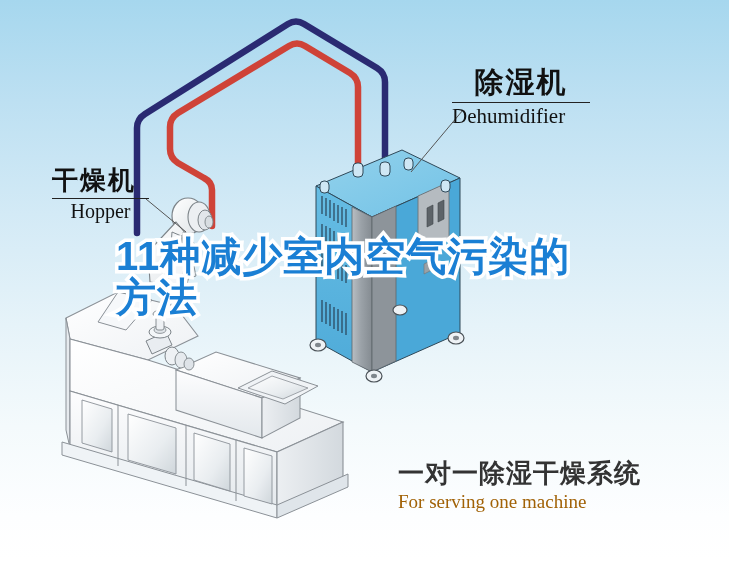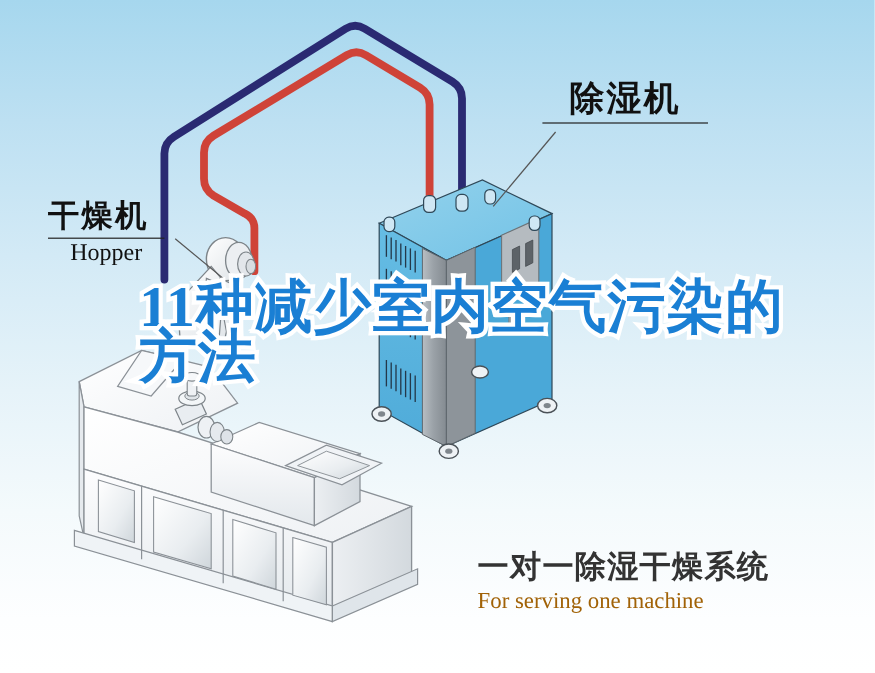--- a/index.html
+++ b/index.html
@@ -23,39 +23,39 @@
   }
   .lbl .rule{height:1px;background:#222;}
 
   
   #lbl-dehum{left:452px;top:66px;}
   #lbl-dehum .cn{font-size:29px;line-height:32px;text-align:center;}
   #lbl-dehum .rule{width:138px;margin:4px auto 1px 0;}
   #lbl-dehum .en{font-size:21px;line-height:24px;}
 
   
-  #lbl-hopper{left:40px;top:166px;}
+  #lbl-hopper{left:52px;top:166px;}
   #lbl-hopper .cn{font-size:26px;line-height:29px;}
   #lbl-hopper .rule{width:97px;margin:3px 0 1px 0;}
   #lbl-hopper .en{font-size:20px;line-height:23px;text-align:center;}
 
   
   #caption{position:absolute;left:398px;top:458px;width:300px;text-align:left;}
   #caption .cn{
     font-family:"DejaVu Sans","Liberation Sans",sans-serif;
     font-weight:700;font-size:26px;line-height:30px;color:#333;letter-spacing:1px;white-space:nowrap;}
   #caption .en{
     font-family:"Liberation Serif","DejaVu Serif",serif;
     font-size:19px;line-height:24px;color:#a16207;white-space:nowrap;margin-top:2px;}
 
   
   #watermark{
     position:absolute;left:116px;top:236px;width:540px;
-    font-family:Liberation Serif, serif;
-    font-weight:700;font-size:48px;line-height:41px;
+    font-family:Liberation Sans, sans-serif;
+    font-weight:700;font-size:40px;line-height:41px;
     letter-spacing:1px;
     color:#1a7fd4;
     -webkit-text-stroke:7px #ffffff;
     paint-order:stroke fill;
     pointer-events:none;
   }
   #watermark .wm-line{display:block;}
 </style>
 </head>
 <body>
@@ -254,20 +254,21 @@
 
     <g stroke="#555" stroke-width="1" fill="none">
       <path d="M463,110 L411,172"></path>
       <path d="M146,199 L186,232"></path>
     </g>
   </svg>
 
   <div class="lbl" id="lbl-dehum">
     <div class="cn">除湿机</div>
     <div class="rule"></div>
+    <div class="en">Dehumidifier</div>
   </div>
 
   <div class="lbl" id="lbl-hopper">
     <div class="cn">干燥机</div>
     <div class="rule"></div>
     <div class="en">Hopper</div>
   </div>
 
   <div id="caption">
     <div class="cn">一对一除湿干燥系统</div>

